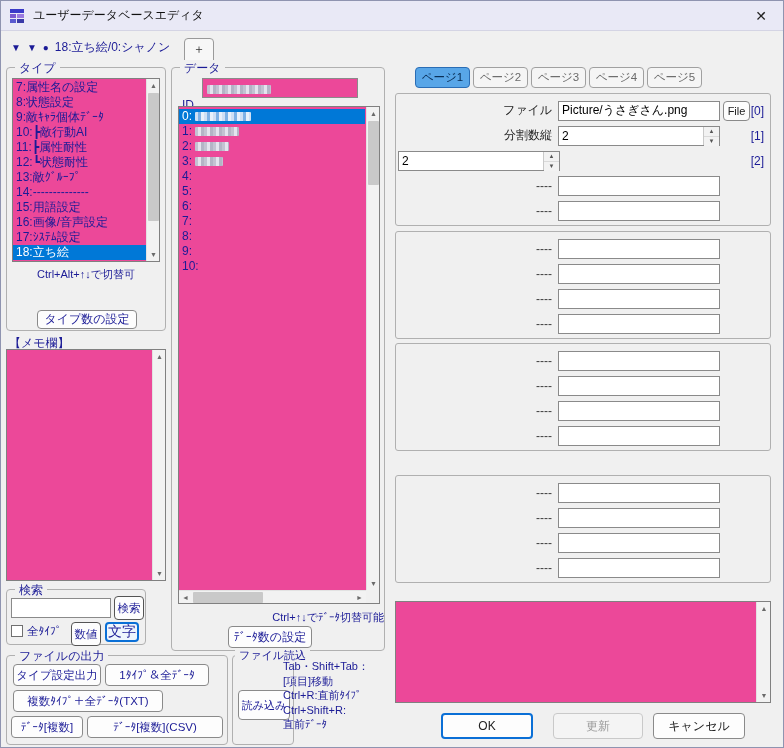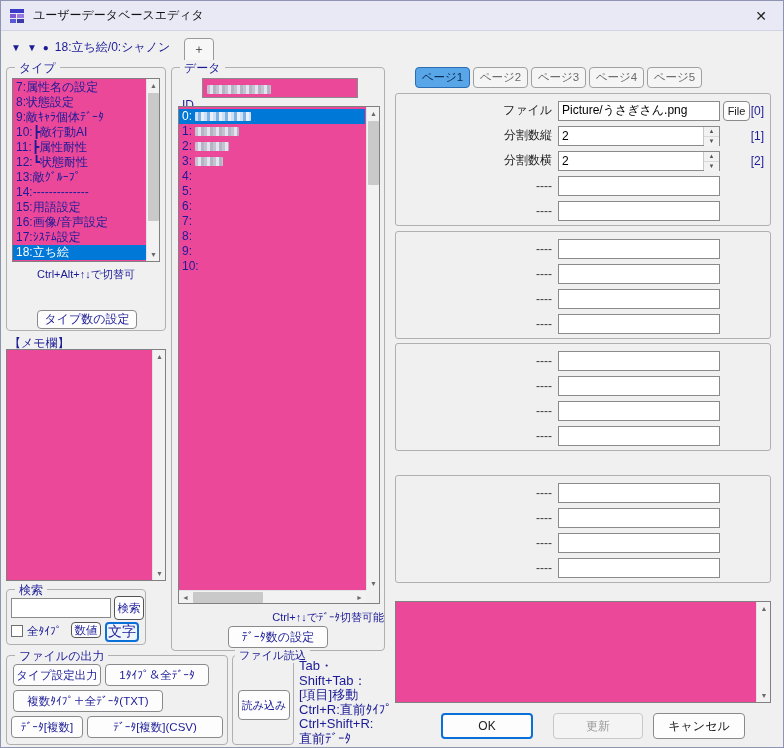--- a/index.html
+++ b/index.html
@@ -146,21 +146,21 @@
       <div class="sarrow" style="bottom:0;">▼</div>
     </div>
   </div>
 
   <div class="groupbox" style="left:5px;top:588px;width:140px;height:56px;">
     <span class="glabel">検索</span>
     <input class="tbox" style="position: absolute; left: 4px; top: 8px; width: 100px;" value="">
     <div class="btn dark" style="left:107px;top:6px;width:30px;height:24px;font-size:11.5px;">検索</div>
     <span class="checkbox" style="position:absolute;left:4px;top:35px;"></span>
     <span style="position:absolute;left:20px;top:34px;color:#1b1b96;font-size:11.5px;">全ﾀｲﾌﾟ</span>
-    <div class="btn dark" style="left:64px;top:32px;width:30px;height:16px;font-size:11.5px;">数値</div>
+    <div class="btn dark" style="left:64px;top:32px;width:30px;height:24px;font-size:11.5px;">数値</div>
     <div class="btn toggled" style="left:98px;top:32px;width:34px;height:20px;font-size:14px;">文字</div>
   </div>
 
   <div class="groupbox" style="left:5px;top:654px;width:222px;height:90px;">
     <span class="glabel">ファイルの出力</span>
     <div class="btn" style="left:6px;top:8px;width:88px;height:22px;font-size:11.5px;">タイプ設定出力</div>
     <div class="btn" style="left:98px;top:8px;width:104px;height:22px;font-size:11.5px;">1ﾀｲﾌﾟ＆全ﾃﾞｰﾀ</div>
     <div class="btn" style="left:6px;top:34px;width:150px;height:22px;font-size:11.5px;">複数ﾀｲﾌﾟ＋全ﾃﾞｰﾀ(TXT)</div>
     <div class="btn" style="left:4px;top:60px;width:72px;height:22px;font-size:11.5px;">ﾃﾞｰﾀ[複数]</div>
     <div class="btn" style="left:80px;top:60px;width:136px;height:22px;font-size:11.5px;">ﾃﾞｰﾀ[複数](CSV)</div>
@@ -194,29 +194,29 @@
       </div>
       <div class="hscroll" style="right:13px;">
         <div class="sarrow" style="left:0;">◄</div>
         <div class="hthumb" style="left:14px;width:70px;"></div>
         <div class="sarrow" style="right:0;">►</div>
       </div>
       <div style="position:absolute;right:0;bottom:0;width:13px;height:13px;background:#f0f0f0;"></div>
     </div>
 
     <div class="hint" style="position:absolute;left:0;top:542px;width:100%;text-align:right;">Ctrl+↑↓でﾃﾞｰﾀ切替可能</div>
-    <div class="btn" style="left:56px;top:558px;width:100px;height:22px;">ﾃﾞｰﾀ数の設定</div>
+    <div class="btn" style="left:56px;top:558px;width:84px;height:22px;">ﾃﾞｰﾀ数の設定</div>
   </div>
 
   <div class="groupbox" style="left:231px;top:654px;width:62px;height:90px;">
     <span class="glabel" style="left:2px;font-size:11px;">ファイル読込</span>
     <div class="btn" style="left:5px;top:34px;width:52px;height:30px;font-size:11px;">読み込み</div>
   </div>
 
-  <div style="position:absolute;left:298px;top:658px;width:96px;color:#1b1b96;font-size:13px;line-height:14.5px;">
+  <div style="position:absolute;left:282px;top:658px;width:96px;color:#1b1b96;font-size:11px;line-height:14.5px;">
     <div>Tab・Shift+Tab：</div>
     <div>[項目]移動</div>
     <div>Ctrl+R:直前ﾀｲﾌﾟ</div>
     <div>Ctrl+Shift+R:</div>
     <div>直前ﾃﾞｰﾀ</div>
   </div>
 
   <div class="ptab selected" style="left:414px;">ページ1</div>
   <div class="ptab" style="left:472px;">ページ2</div>
   <div class="ptab" style="left:530px;">ページ3</div>
@@ -235,21 +235,20 @@
       <span class="spinwrap">
         <input class="finput" value="2" style="">
         <span class="spinbtns">
           <div>▲</div>
           <div>▼</div>
         </span>
       </span>
       <span class="fidx">[1]</span>
     </div>
     <div class="frow">
-      <span class="flabel">分割数横</span>
       <span class="spinwrap">
         <input class="finput" value="2" style="">
         <span class="spinbtns">
           <div>▲</div>
           <div>▼</div>
         </span>
       </span>
       <span class="fidx">[2]</span>
     </div>
     <div class="frow">

